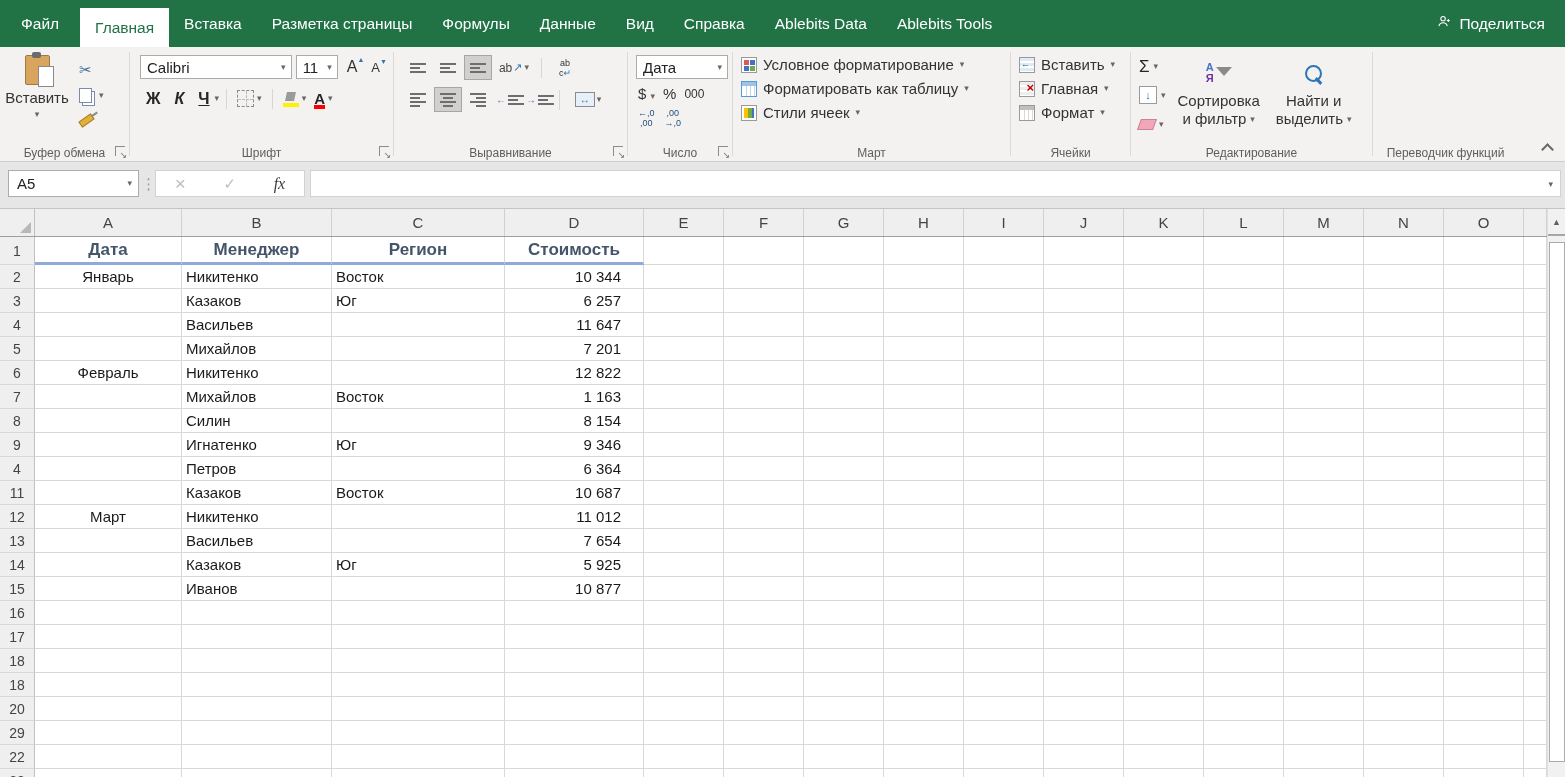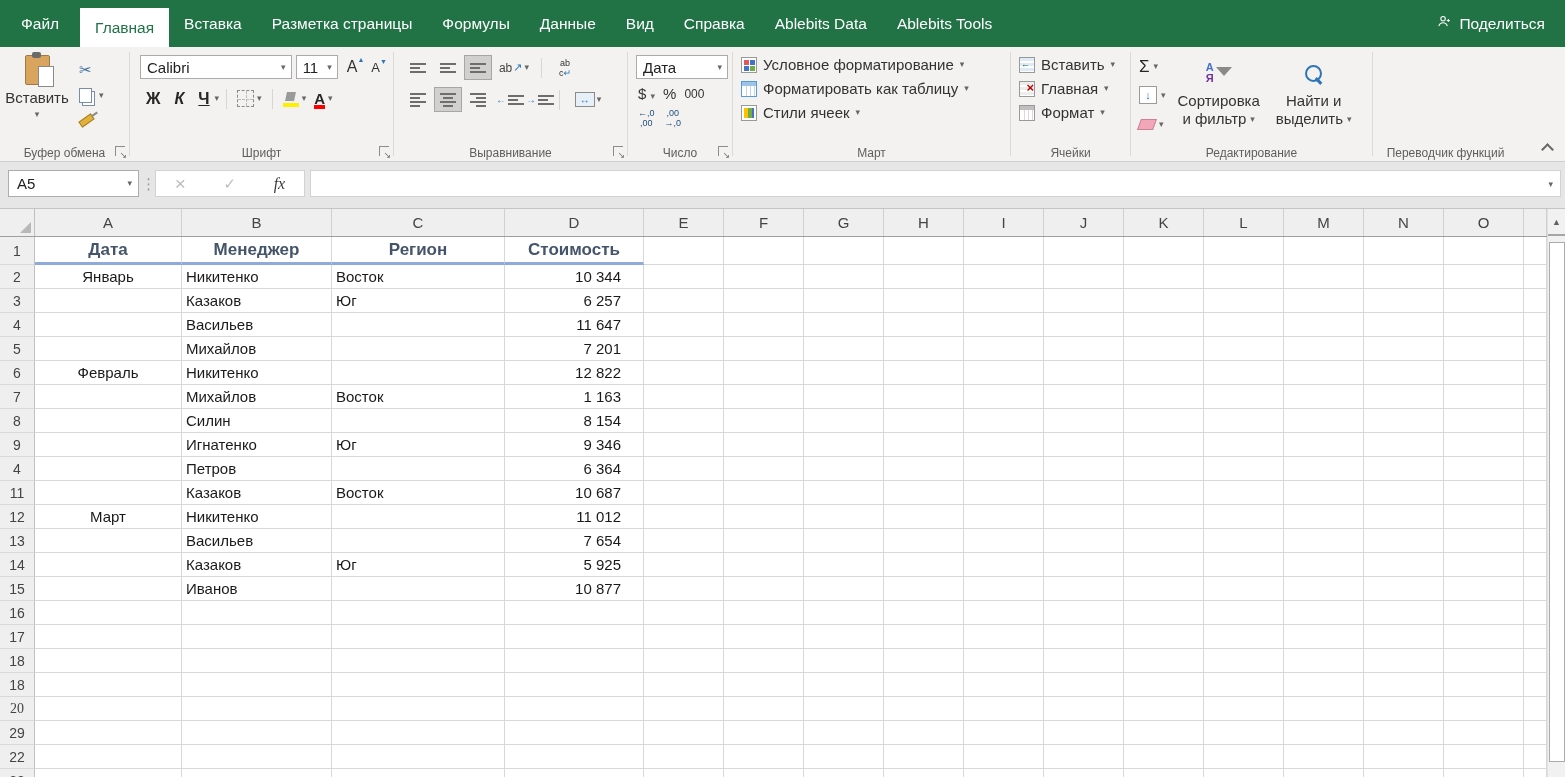--- a/index.html
+++ b/index.html
@@ -870,21 +870,21 @@
         <div class="cell" style="width: 80px;"></div>
         <div class="cell" style="width: 80px;"></div>
         <div class="cell" style="width: 80px;"></div>
         <div class="cell" style="width: 80px;"></div>
         <div class="cell" style="width: 80px;"></div>
         <div class="cell" style="width: 80px;"></div>
         <div class="cell" style="width: 80px;"></div>
         <div class="cell" style="width: 80px;"></div>
         <div class="cell" style="width: 23px;"></div>
       </div>
-      <div class="grow" style="height: 24px; font-family: Liberation Serif, serif;">
+      <div class="grow" style="height: 24px;">
         <div class="rowh">20</div>
         <div class="cell" style="width: 147px;"></div>
         <div class="cell" style="width: 150px;"></div>
         <div class="cell" style="width: 173px;"></div>
         <div class="cell" style="width: 139px;"></div>
         <div class="cell" style="width: 80px;"></div>
         <div class="cell" style="width: 80px;"></div>
         <div class="cell" style="width: 80px;"></div>
         <div class="cell" style="width: 80px;"></div>
         <div class="cell" style="width: 80px;"></div>

